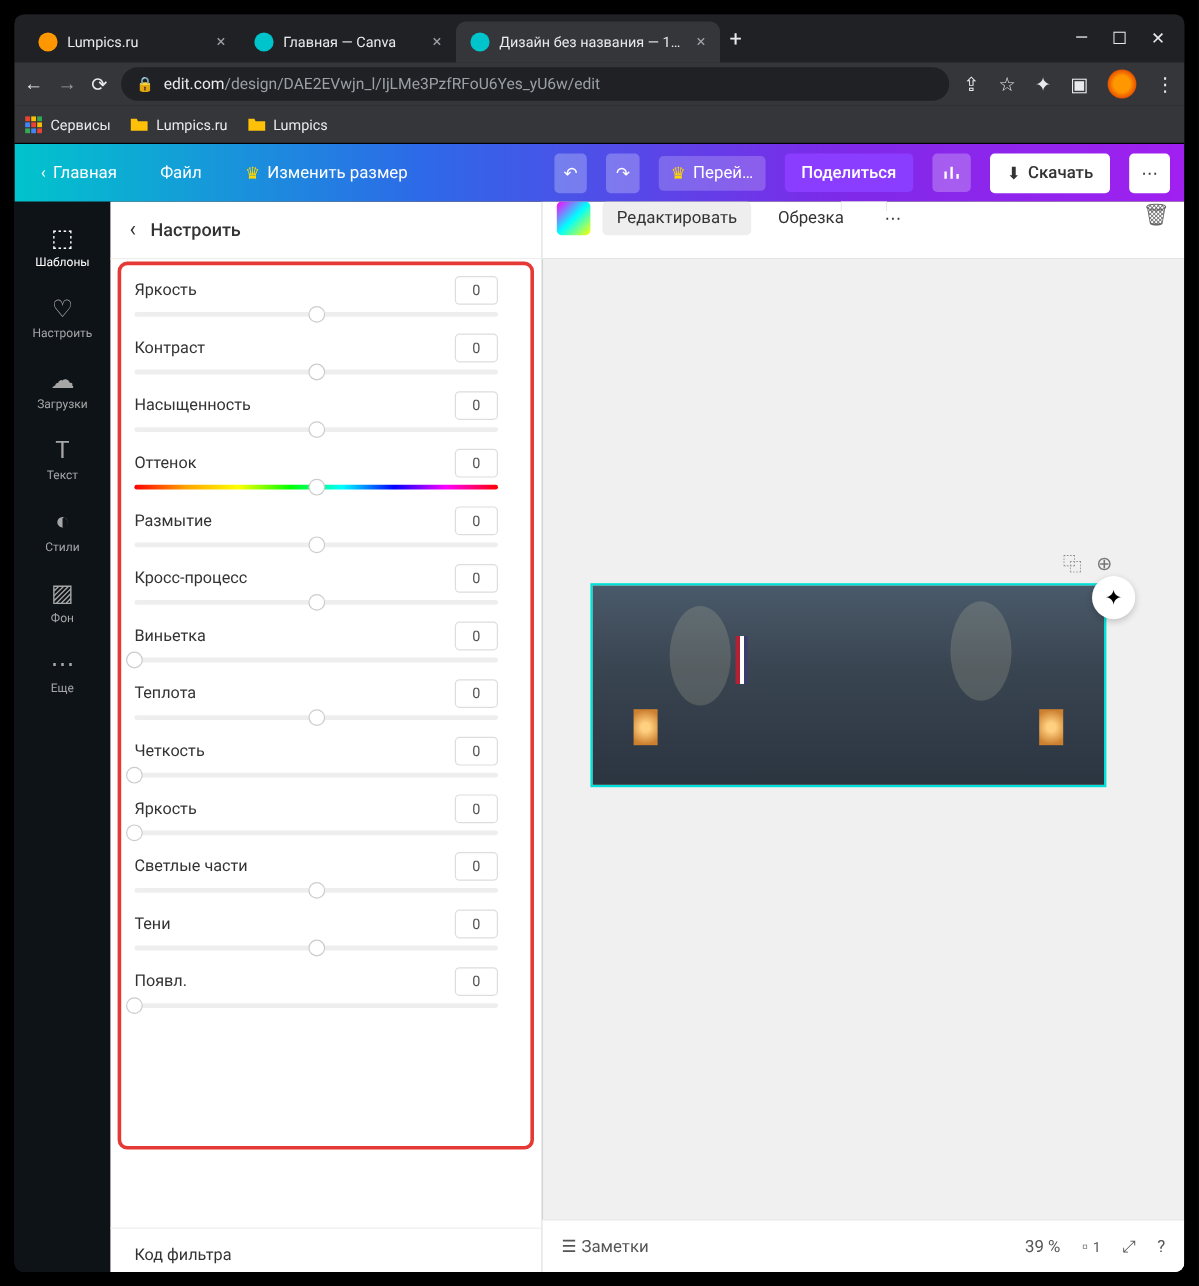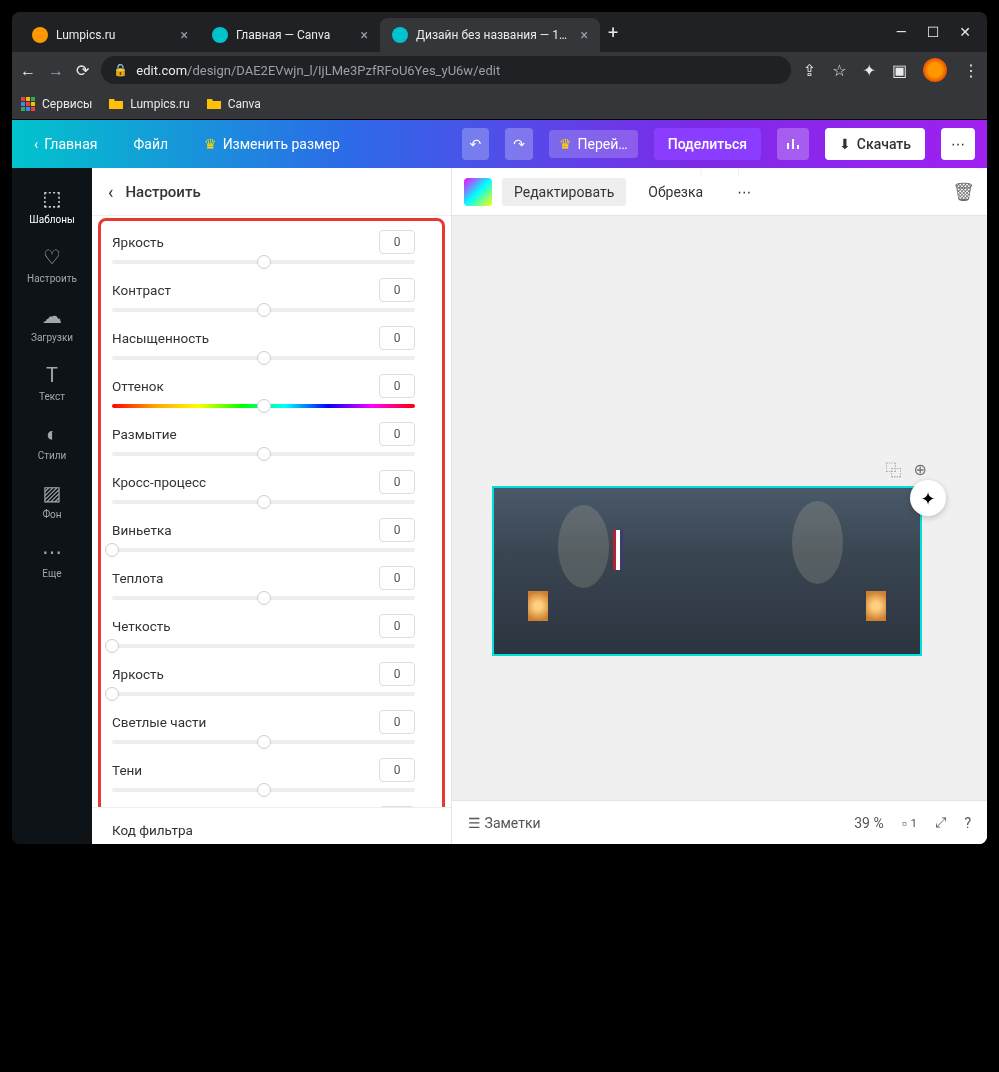--- a/index.html
+++ b/index.html
@@ -1,17 +1,17 @@
 <!DOCTYPE html>
 <html><head>
 <meta charset="utf-8">
 <style>
 *{margin:0;padding:0;box-sizing:border-box;font-family:-apple-system,BlinkMacSystemFont,"Segoe UI",Roboto,sans-serif}
 body{background:#000;width:999px;height:1072px;overflow:hidden;position:relative}
-.window{position:absolute;left:12px;top:12px;width:975px;height:832px;background:#202124;border-radius:8px;overflow:hidden;display:flex;flex-direction:column}
+.window{position:absolute;left:12px;top:12px;width:975px;height:1048px;background:#202124;border-radius:8px;overflow:hidden;display:flex;flex-direction:column}
 .titlebar{height:40px;background:#202124;display:flex;align-items:center;padding:0 8px}
 .tab{height:34px;margin-top:6px;display:flex;align-items:center;padding:0 12px;gap:8px;font-size:12px;color:#e8eaed;border-radius:8px 8px 0 0;min-width:180px;max-width:220px}
 .tab.active{background:#35363a}
 .tab-icon{width:16px;height:16px;border-radius:50%;flex-shrink:0}
 .tab-title{white-space:nowrap;overflow:hidden;text-overflow:ellipsis;flex:1}
 .tab-close{color:#9aa0a6;cursor:pointer;font-size:14px}
 .newtab{color:#e8eaed;padding:4px 8px;font-size:18px;cursor:pointer}
 .winctrls{margin-left:auto;display:flex;gap:20px;color:#e8eaed;padding-right:8px}
 .winctrls span{cursor:pointer;font-size:14px}
 .addrbar{height:36px;background:#35363a;display:flex;align-items:center;padding:0 8px;gap:12px}
@@ -49,21 +49,21 @@
 .sg-row{display:flex;align-items:center;justify-content:space-between;margin-bottom:6px}
 .sg-label{font-size:13.5px;color:#333}
 .sg-val{width:36px;height:24px;border:1px solid #ddd;border-radius:4px;text-align:center;font-size:12px;color:#555}
 .track{height:4px;background:#eee;border-radius:2px;position:relative;margin-bottom:4px}
 .track.hue{background:linear-gradient(90deg,red,orange,yellow,lime,cyan,blue,magenta,red)}
 .thumb{width:14px;height:14px;background:#fff;border:1px solid #ccc;border-radius:50%;position:absolute;top:-5px;transform:translateX(-50%);cursor:pointer}
 .filter-code{padding:14px 20px 6px;display:flex;align-items:flex-start;gap:14px;border-top:1px solid #eee}
 .fc-label{font-size:13.5px;color:#333}
 .fc-input{flex:1;height:34px;border:1px solid #ddd;border-radius:4px;padding:0 10px;font-size:13px;color:#555}
 .canvas-area{flex:1;background:#f0f0f0;display:flex;flex-direction:column;position:relative}
-.cv-toolbar{height:48px;background:#fff;display:flex;align-items:center;padding:0 12px;gap:10px;border-bottom:1px solid #e5e5e5}
+.cv-toolbar{height:48px;background:#fff;display:flex;align-items:flex-start;padding:0 12px;gap:10px;border-bottom:1px solid #e5e5e5}
 .color-sw{width:28px;height:28px;border-radius:4px;background:linear-gradient(135deg,#ff00ff,#00ffff,#ffff00);cursor:pointer}
 .tb-btn{padding:6px 12px;border-radius:4px;font-size:14px;cursor:pointer;color:#333}
 .tb-btn.active{background:#eee}
 .trash{margin-left:auto;color:#666;font-size:18px;cursor:pointer}
 .canvas{flex:1;position:relative;overflow:auto}
 .page-actions{position:absolute;right:60px;top:244px;display:flex;gap:12px;color:#777}
 .page-actions span{cursor:pointer;font-size:16px}
 .img-wrap{position:absolute;left:40px;top:270px;width:430px;height:170px;border:2px solid #00e0d8}
 .img{width:100%;height:100%;background:linear-gradient(180deg,#4a5a6a 0%,#3a4552 40%,#2a3540 100%);position:relative;overflow:hidden}
 .img::before{content:"";position:absolute;left:15%;top:10%;width:12%;height:50%;background:rgba(255,245,200,.15);border-radius:50%}
@@ -143,21 +143,21 @@
     <div class="bm">
       <svg class="bm-icon" viewBox="0 0 16 16">
           <path fill="#ffc107" d="M1 3h5l1 2h8v8H1z"></path>
         </svg>
       <span>Lumpics.ru</span>
     </div>
     <div class="bm">
       <svg class="bm-icon" viewBox="0 0 16 16">
           <path fill="#ffc107" d="M1 3h5l1 2h8v8H1z"></path>
         </svg>
-      <span>Canva</span>
+      <span>Lumpics</span>
     </div>
   </div>
 
   <div class="content">
     <div class="canva-top">
       <div class="ct-item">
         <span>‹</span>
         <span>Главная</span>
       </div>
       <div class="ct-item">

